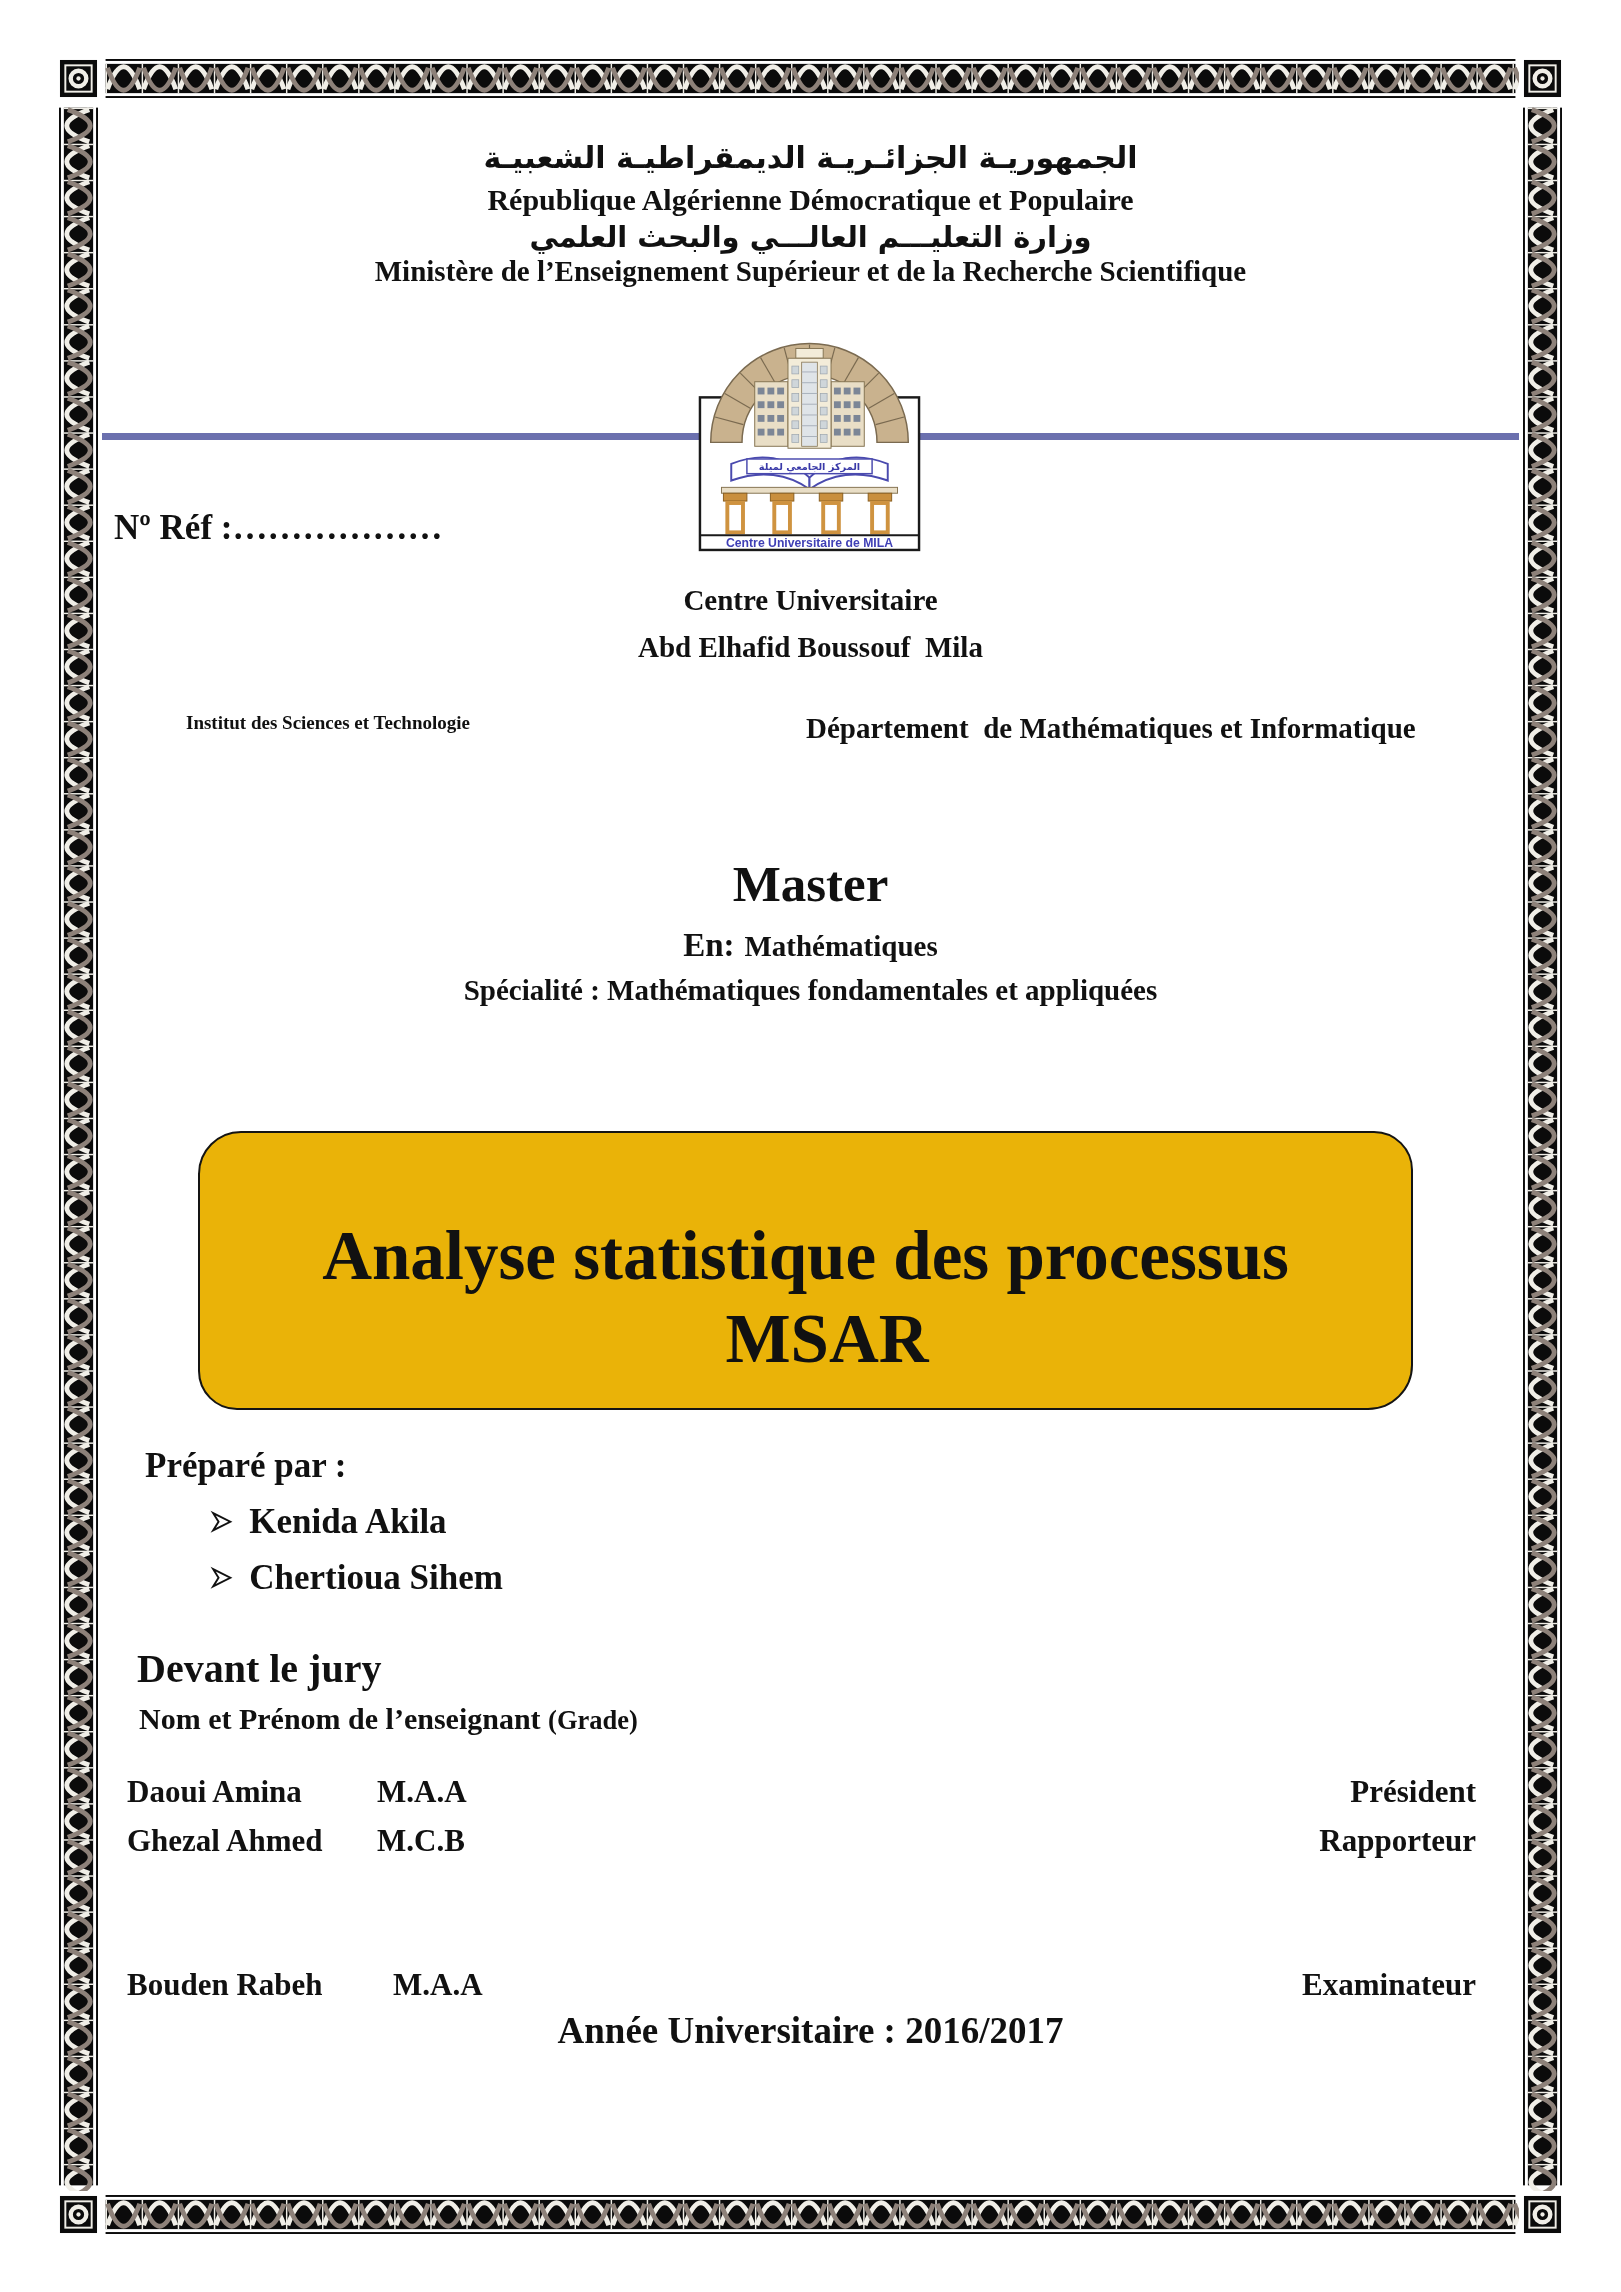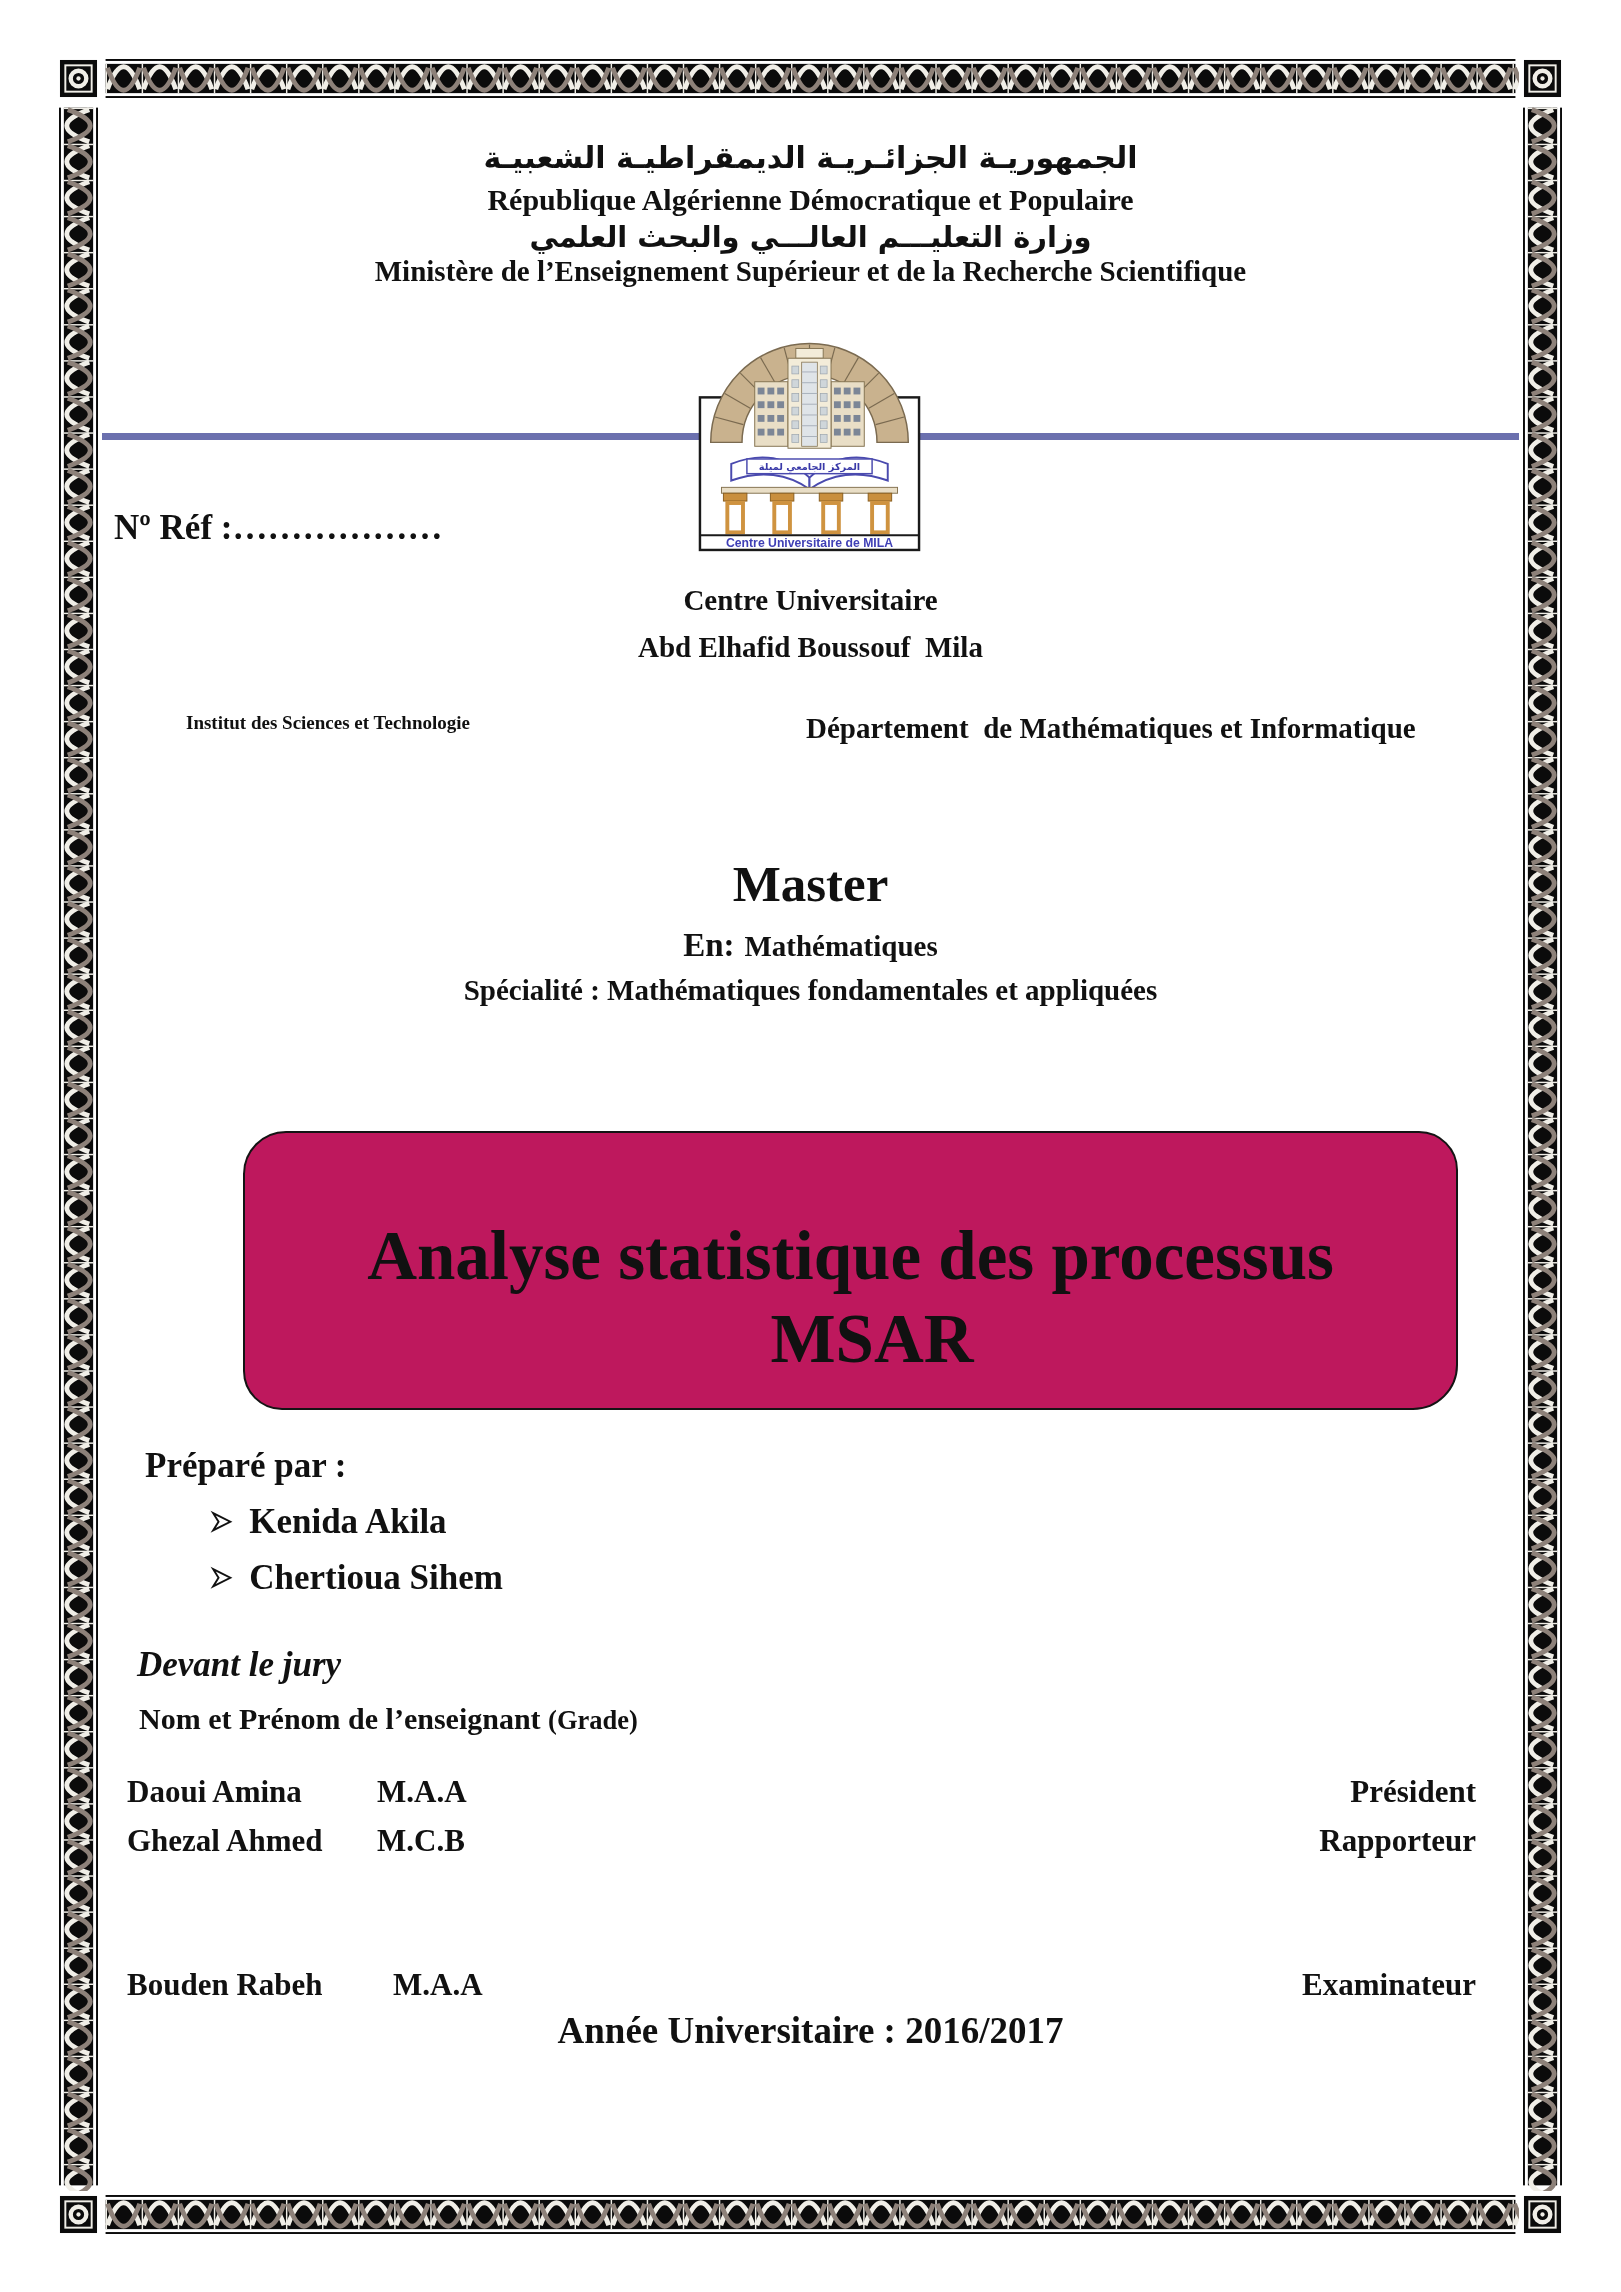--- a/index.html
+++ b/index.html
@@ -22,30 +22,30 @@
   .inst2{top:631px;font-size:29px;}
   .institute{left:186px;top:712px;font-size:19px;}
   .department{left:806px;top:712px;font-size:29px;}
   .intro1{top:784px;font-size:51px;}
   .intro2{top:855px;font-size:51px;}
   .fieldline{top:927px;font-size:29px;}
   .fieldlabel{font-size:33px;margin-right:9.8px;}
   .speciality{top:974px;font-size:29px;}
   .title-box{
     left:198px;top:1131px;width:1211px;height:275px;
-    background:#be185d;border:2.9px solid #141414;border-radius:43px 39px 45px 39px;margin-left:45px;
+    background:#eab308;border:2.9px solid #141414;border-radius:43px 39px 45px 39px;
   }
   .title-l1{top:84px;left:0;right:0;text-align:center;font-size:69px;}
   .title-l2{top:167px;left:0;right:0;text-align:center;font-size:69px;padding-left:43px;}
   .prepared-label{left:145px;top:1446px;font-size:35px;}
   .author-row{display:flex;align-items:center;font-size:35px;}
   .author-row .arrow{margin-right:15.7px;display:inline-block;}
   .a1{left:210px;top:1502px;}
   .a2{left:210px;top:1558px;}
-  .jury-heading{left:137px;top:1645px;font-size:35px;font-style:italic;}
+  .jury-heading{left:137px;top:1645px;font-size:40px;}
   .jury-sub{left:139px;top:1702px;font-size:30px;}
   .jury-sub .grade{font-size:26.5px;}
   .jury-row{left:127px;right:145px;display:flex;font-size:31px;}
   .jury-row .j-name{width:250px;}
   .jury-row .j-grade{width:216px;}
   .jury-row .j-role{margin-left:auto;}
   .jr1{top:1774px;} .jr2{top:1823px;} .jr3{top:1967px;gap:16px;}
   .year{top:2009px;font-size:37px;}
 </style>
 </head>

